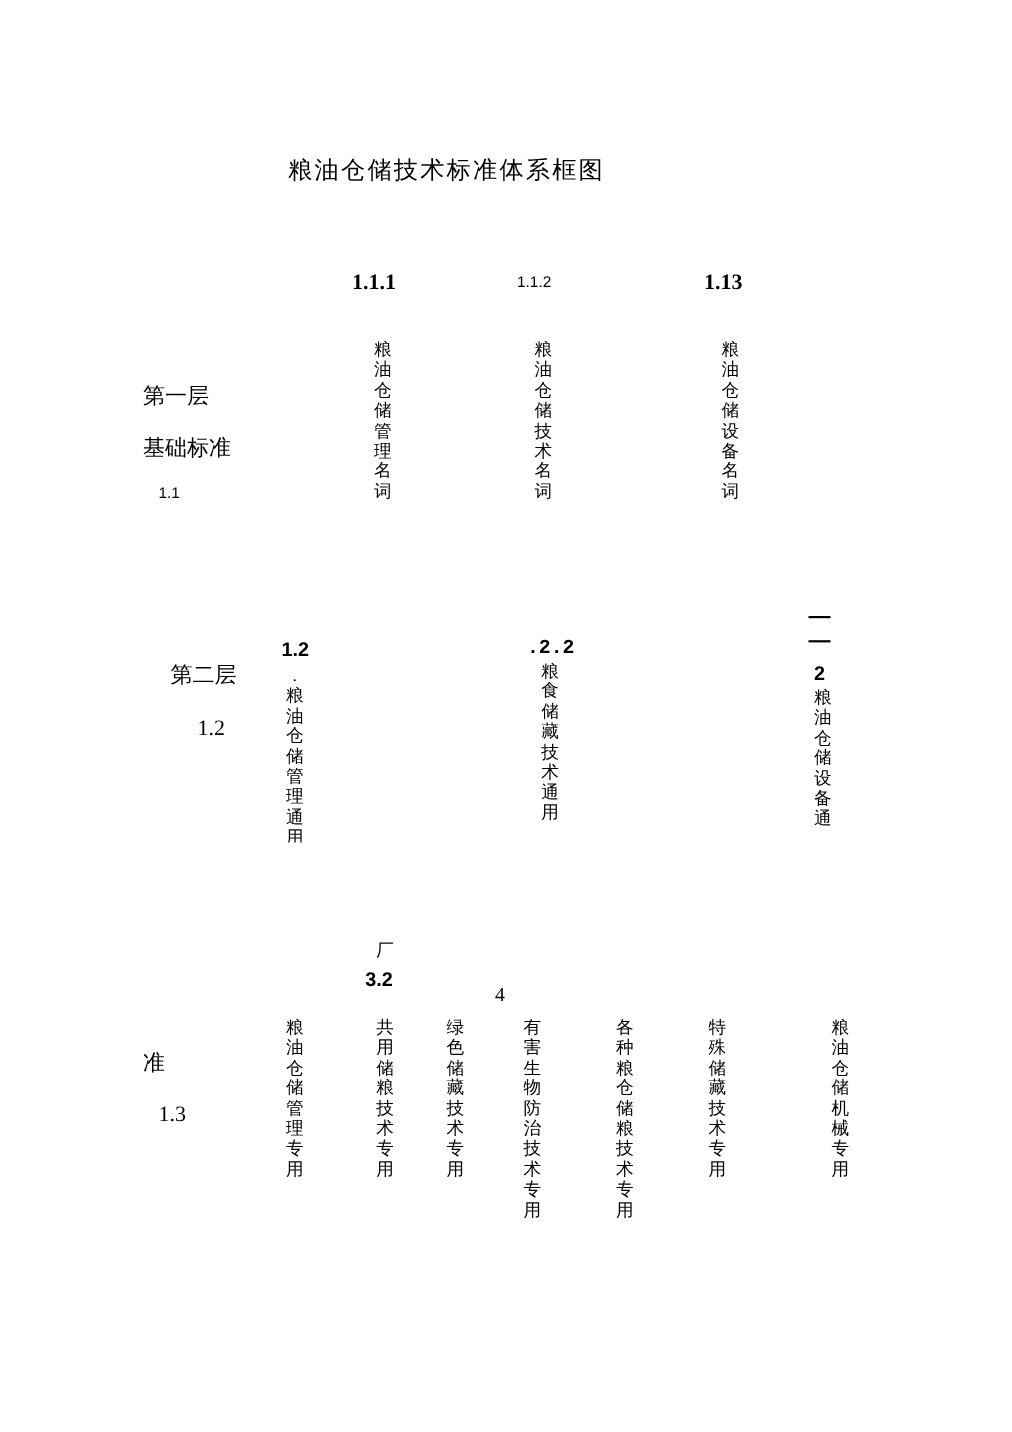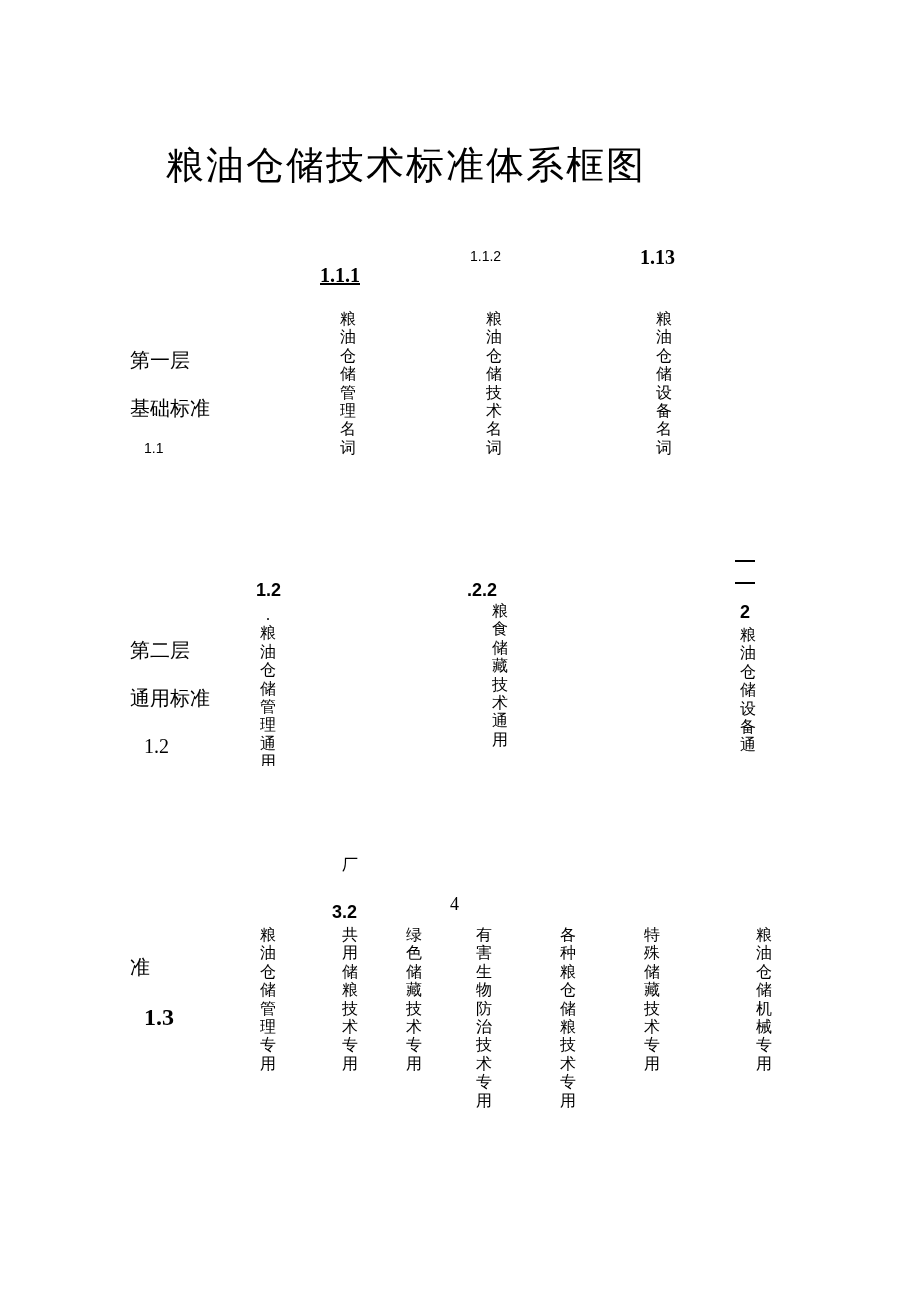--- a/index.html
+++ b/index.html
@@ -11,21 +11,21 @@
     font-family: "SimSun", "宋体", serif;
     color: #000;
     position: relative;
   }
   .title {
     position: absolute;
     top: 140px;
     left: 0;
     width: 812px;
     text-align: center;
-    font-size: 38px;
+    font-size: 22px;
     letter-spacing: 2px;
   }
   .layer-label {
     position: absolute;
     left: 130px;
     width: 110px;
     font-size: 20px;
     line-height: 2.4;
   }
   .layer-label .l1 { display:block; }
@@ -68,21 +68,21 @@
 <body>
 
 <div class="title">粮油仓储技术标准体系框图</div>
 
 <div class="layer-label" style="top:336px;">
   <span class="l1">第一层</span>
   <span class="l2">基础标准</span>
   <span class="l3">1.1</span>
 </div>
 
-<div class="num" style="top:264px; left:320px;text-decoration:underline;">1.1.1</div>
+<div class="num" style="top:246px; left:320px;">1.1.1</div>
 <div class="num" style="top:248px; left:470px; font-family:Arial,sans-serif; font-size:14px; font-weight:normal;">1.1.2</div>
 <div class="num" style="top:246px; left:640px;font-family:Liberation Serif, serif;">1.13</div>
 
 <div class="vcol clip" style="top:310px; left:338px; height:170px;">
   <span>
       <span>粮</span>
       <span>油</span>
       <span>仓</span>
       <span>储</span>
       <span>管</span>
@@ -109,31 +109,30 @@
       <span>油</span>
       <span>仓</span>
       <span>储</span>
       <span>设</span>
       <span>备</span>
       <span>名</span>
       <span>词</span>
     </span>
 </div>
 
-<div class="layer-label" style="top:626px;">
+<div class="layer-label" style="top:590px;text-align:center;">
   <span class="l1">第二层</span>
-  <span class="l2">通用标准</span>
   <span class="l3" style="font-family:'Times New Roman',serif; font-size:20px;">1.2</span>
 </div>
 
 <div class="dash" style="top:560px; left:735px;"></div>
 <div class="dash" style="top:582px; left:735px;"></div>
 
 <div class="num-sans" style="top:580px; left:256px;">1.2</div>
-<div class="num-sans" style="top:580px; left:467px;">.2.2</div>
+<div class="num-sans" style="top:580px; left:479px;font-family:Liberation Mono, monospace;">.2.2</div>
 <div class="num-sans" style="top:602px; left:740px;">2</div>
 
 <div class="vcol clip" style="top:606px; left:258px; height:160px;">
   <span>
       <span>.</span>
       <span>粮</span>
       <span>油</span>
       <span>仓</span>
       <span>储</span>
       <span>管</span>
@@ -161,27 +160,27 @@
       <span>仓</span>
       <span>储</span>
       <span>设</span>
       <span>备</span>
       <span>通</span>
     </span>
 </div>
 
 <div class="layer-label layer3-label" style="top:944px; line-height:2.3;">
   <span class="l1">准</span>
-  <span class="l3" style="font-family:'Times New Roman',serif; font-size:24px;font-weight:bold;">1.3</span>
+  <span class="l3" style="font-family:'Times New Roman',serif; font-size:20px;">1.3</span>
 </div>
 
 <div class="vcol" style="top:856px; left:340px;">
     <span>厂</span>
   </div>
-<div class="num-sans" style="top:880px; left:332px;margin-top:22px;">3.2</div>
+<div class="num-sans" style="top:880px; left:332px;">3.2</div>
 <div class="frag4" style="top:894px; left:450px;">4</div>
 
 <div class="vcol clip" style="top:926px; left:258px; height:160px;">
     <span>
       <span>粮</span>
       <span>油</span>
       <span>仓</span>
       <span>储</span>
       <span>管</span>
       <span>理</span>

